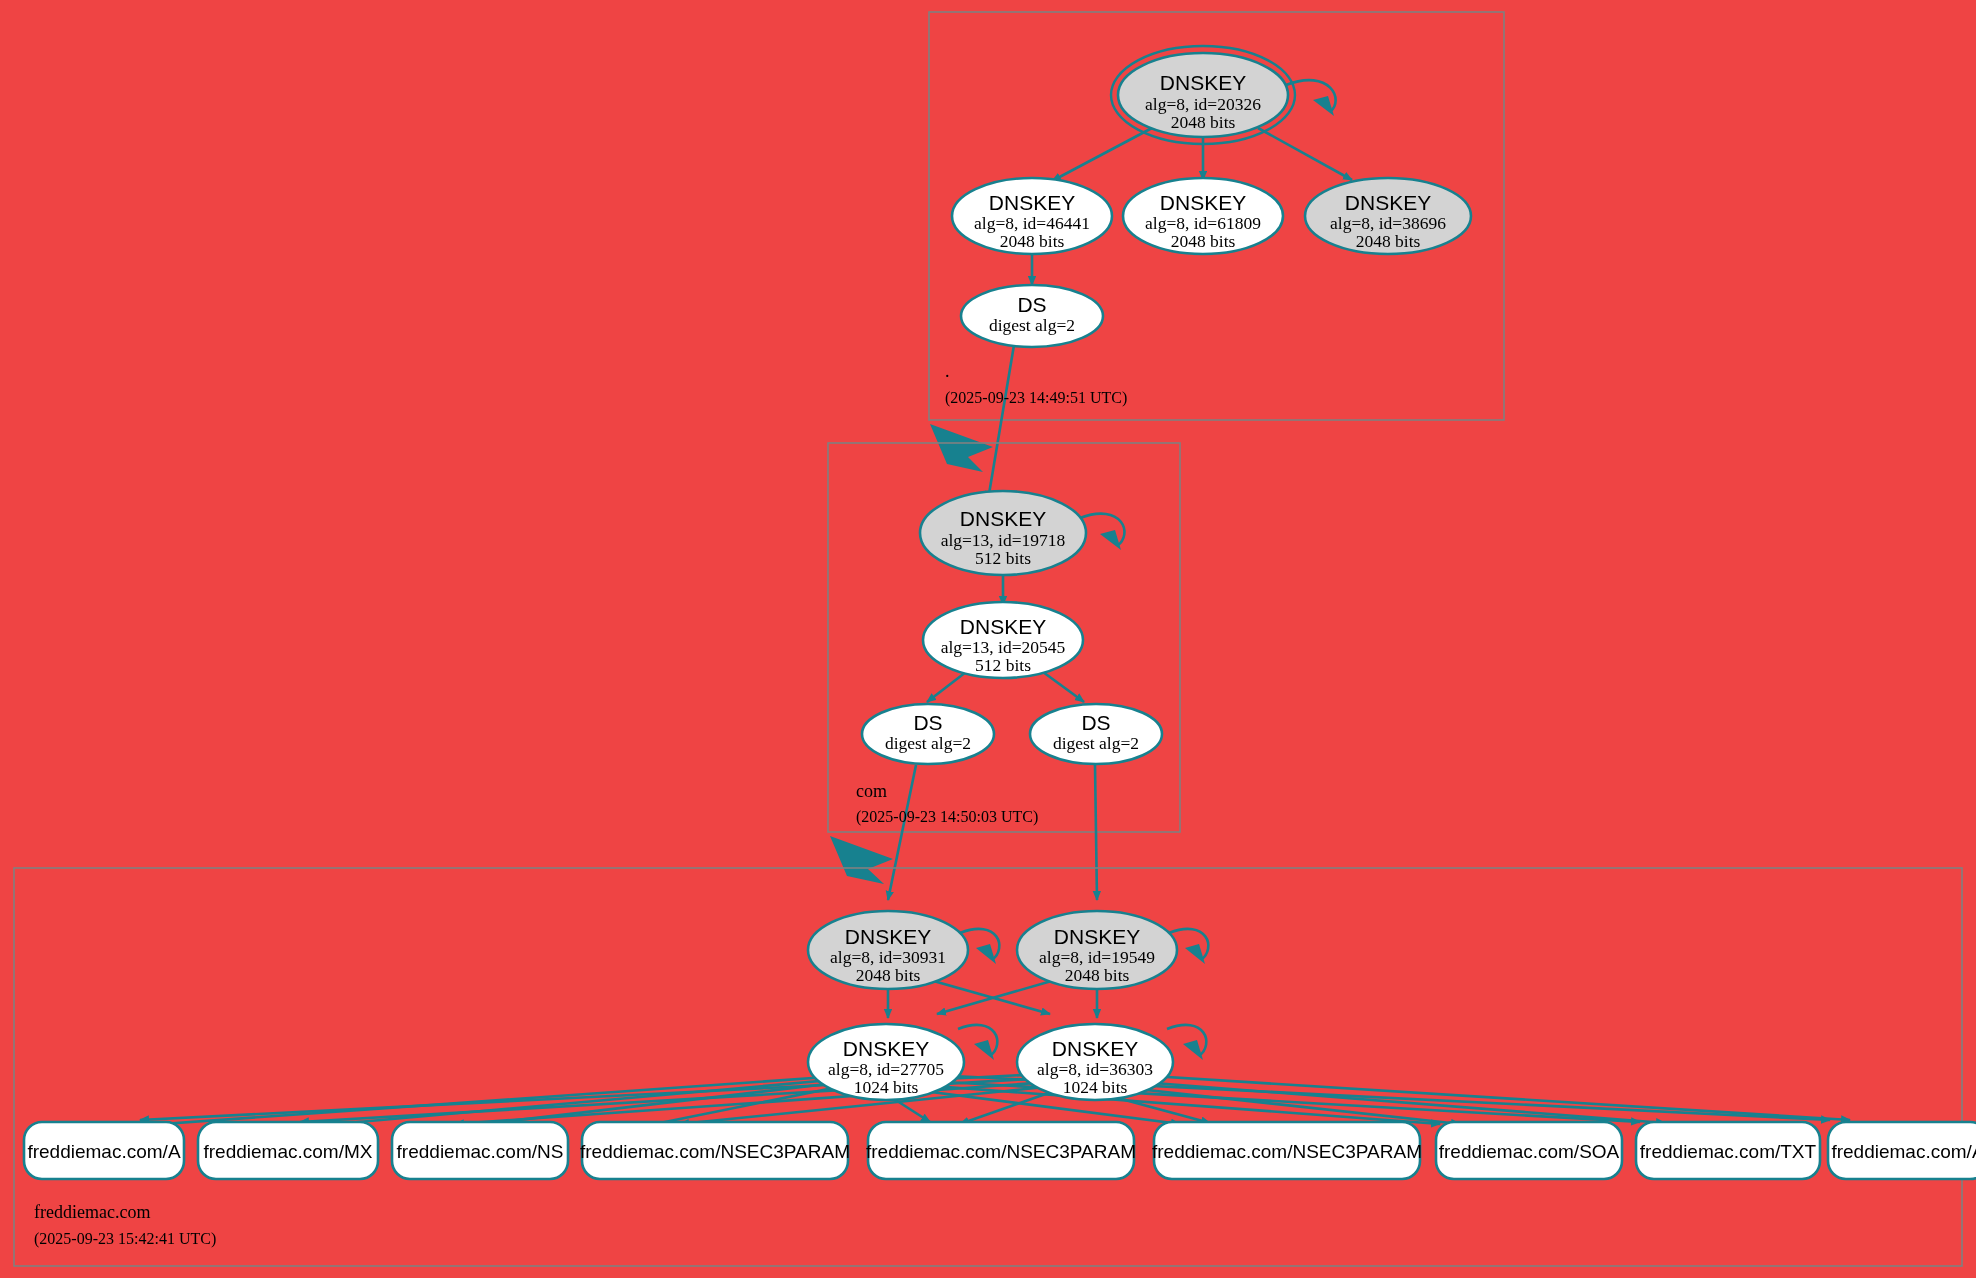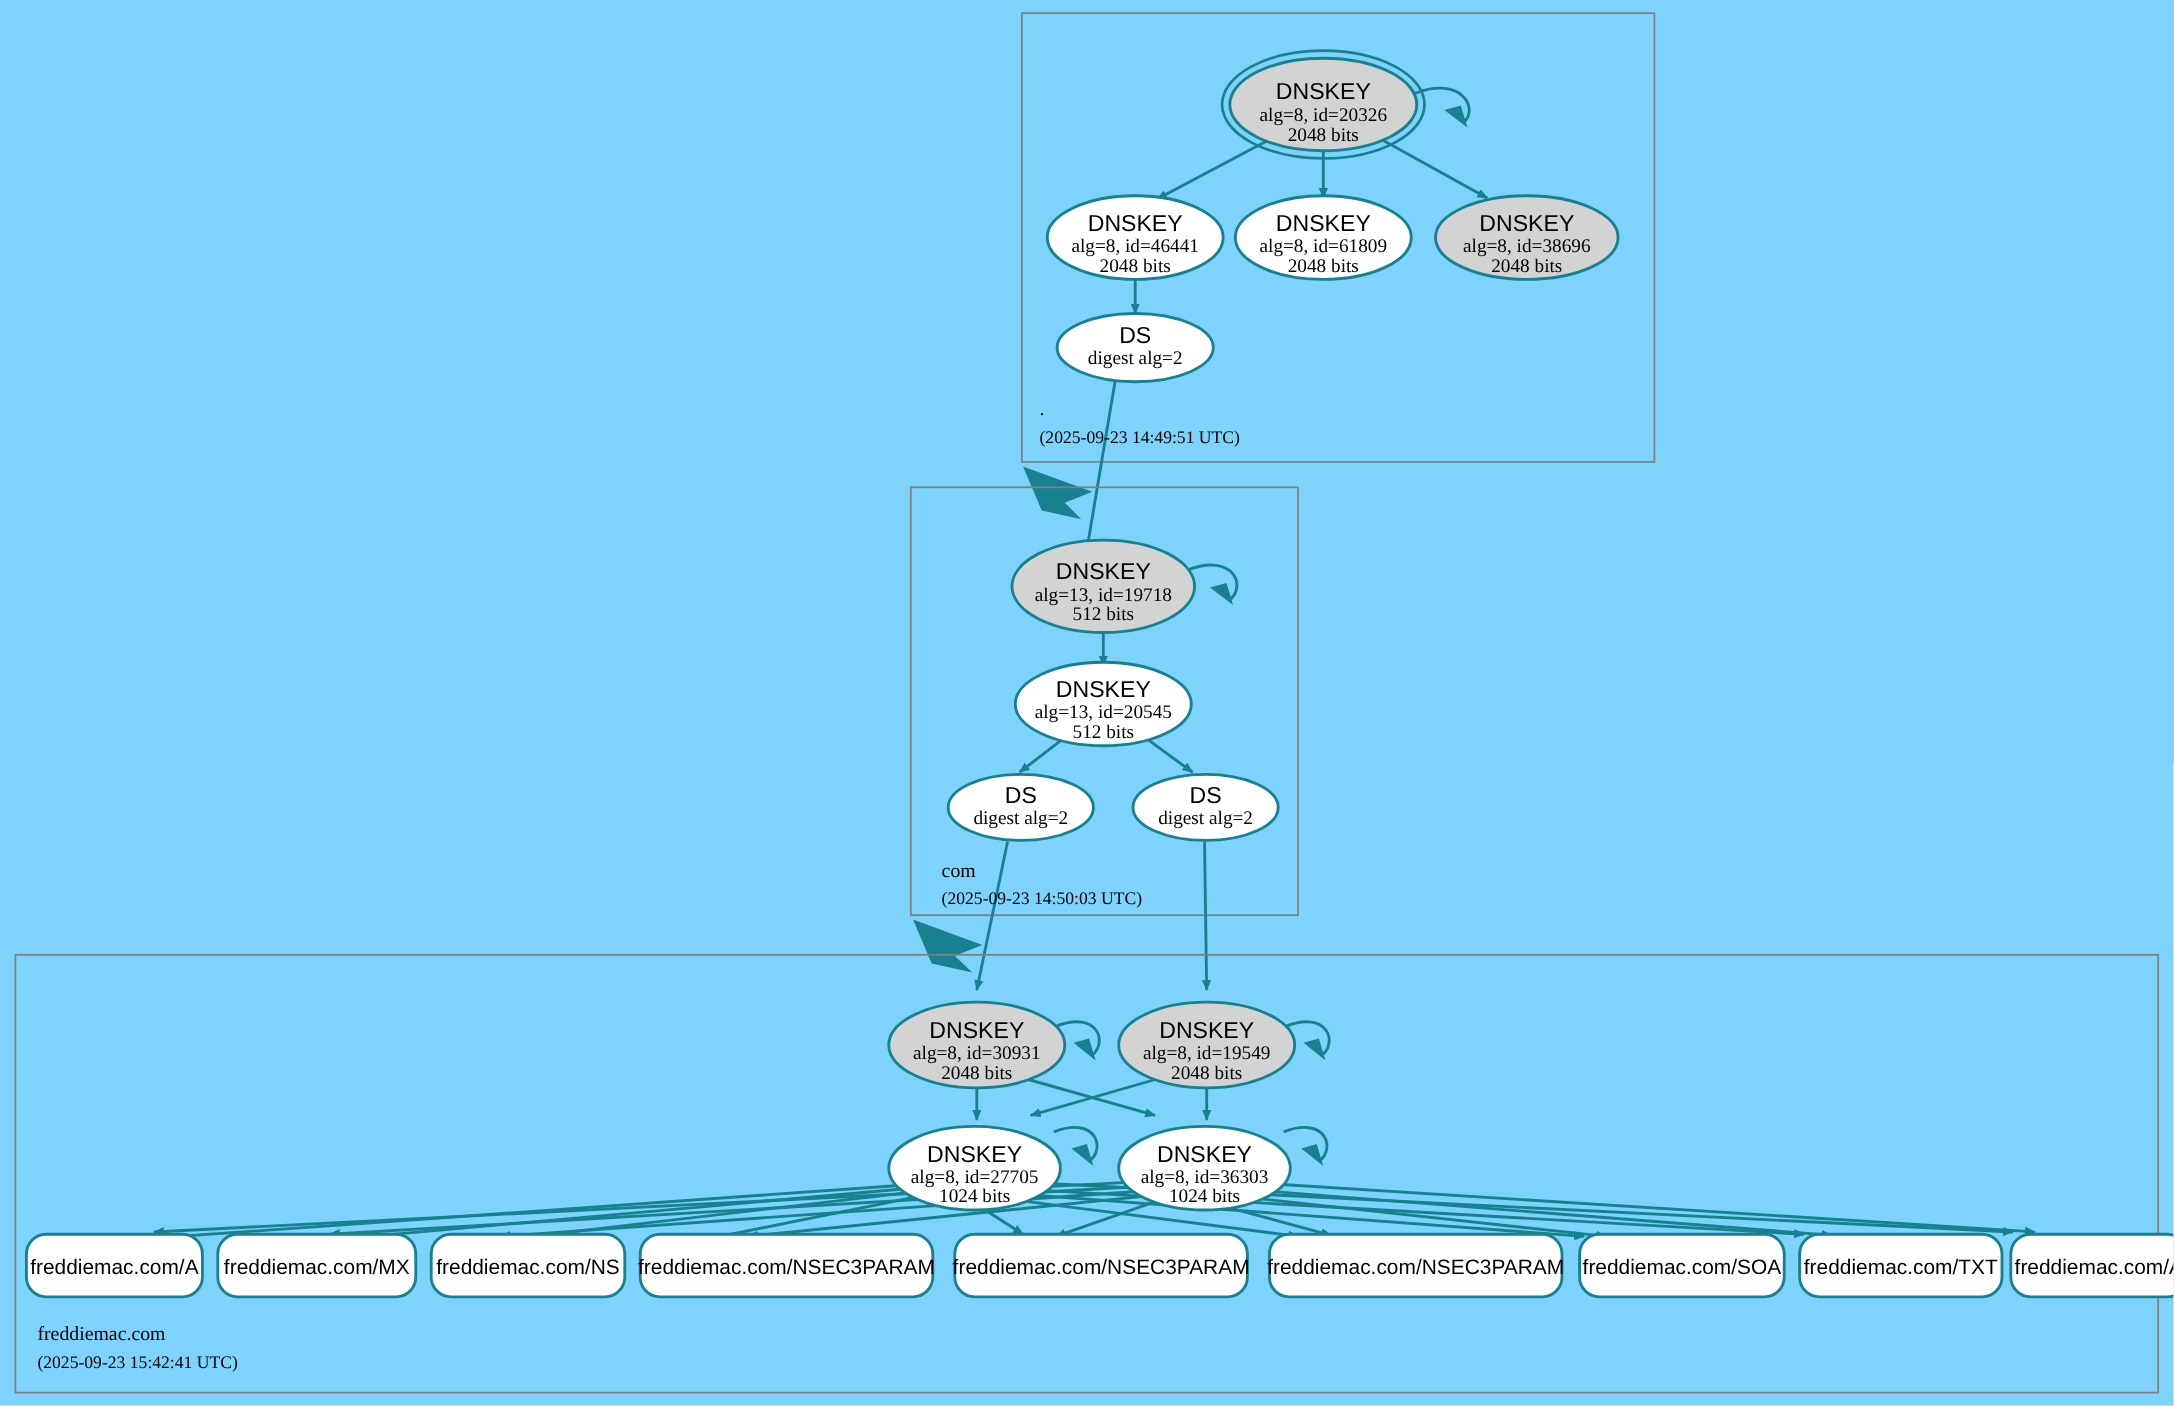--- a/index.html
+++ b/index.html
@@ -8,21 +8,21 @@
     padding: 0;
     background: #ffffff;
   }
   body {
     font-family: "Liberation Sans", sans-serif;
   }
   #stage {
     position: relative;
     width: 1976px;
     height: 1278px;
-    background: #7dd3fc;
+    background: #ef4444;
     overflow: hidden;
   }
   svg#graph {
     position: absolute;
     left: 0;
     top: 0;
     width: 1976px;
     height: 1278px;
   }
   .zone-box {

